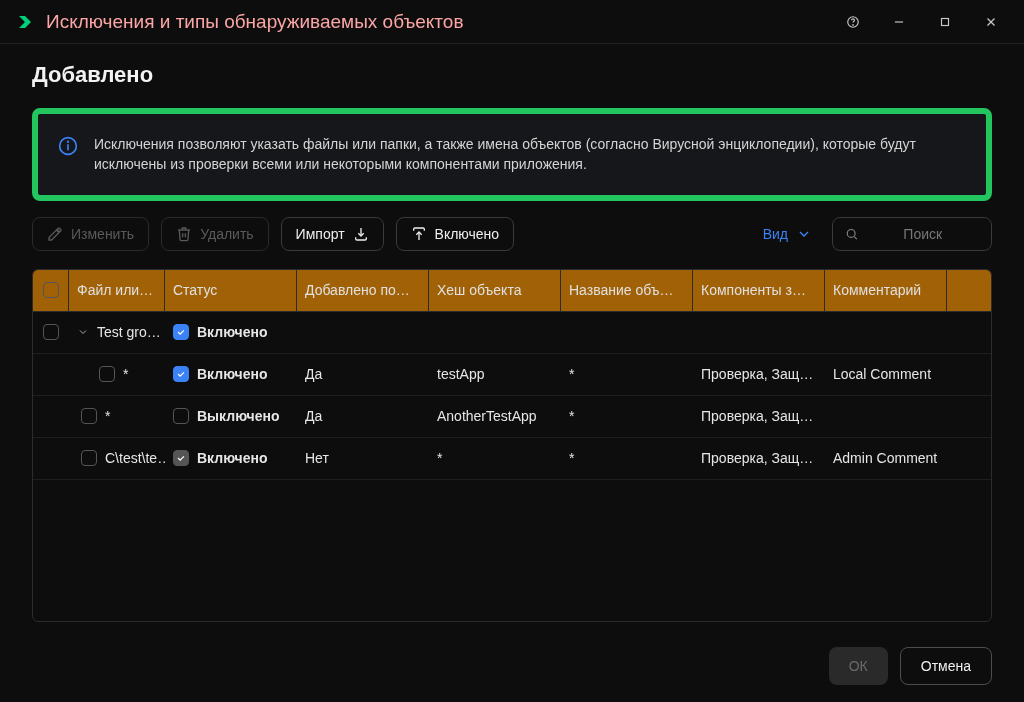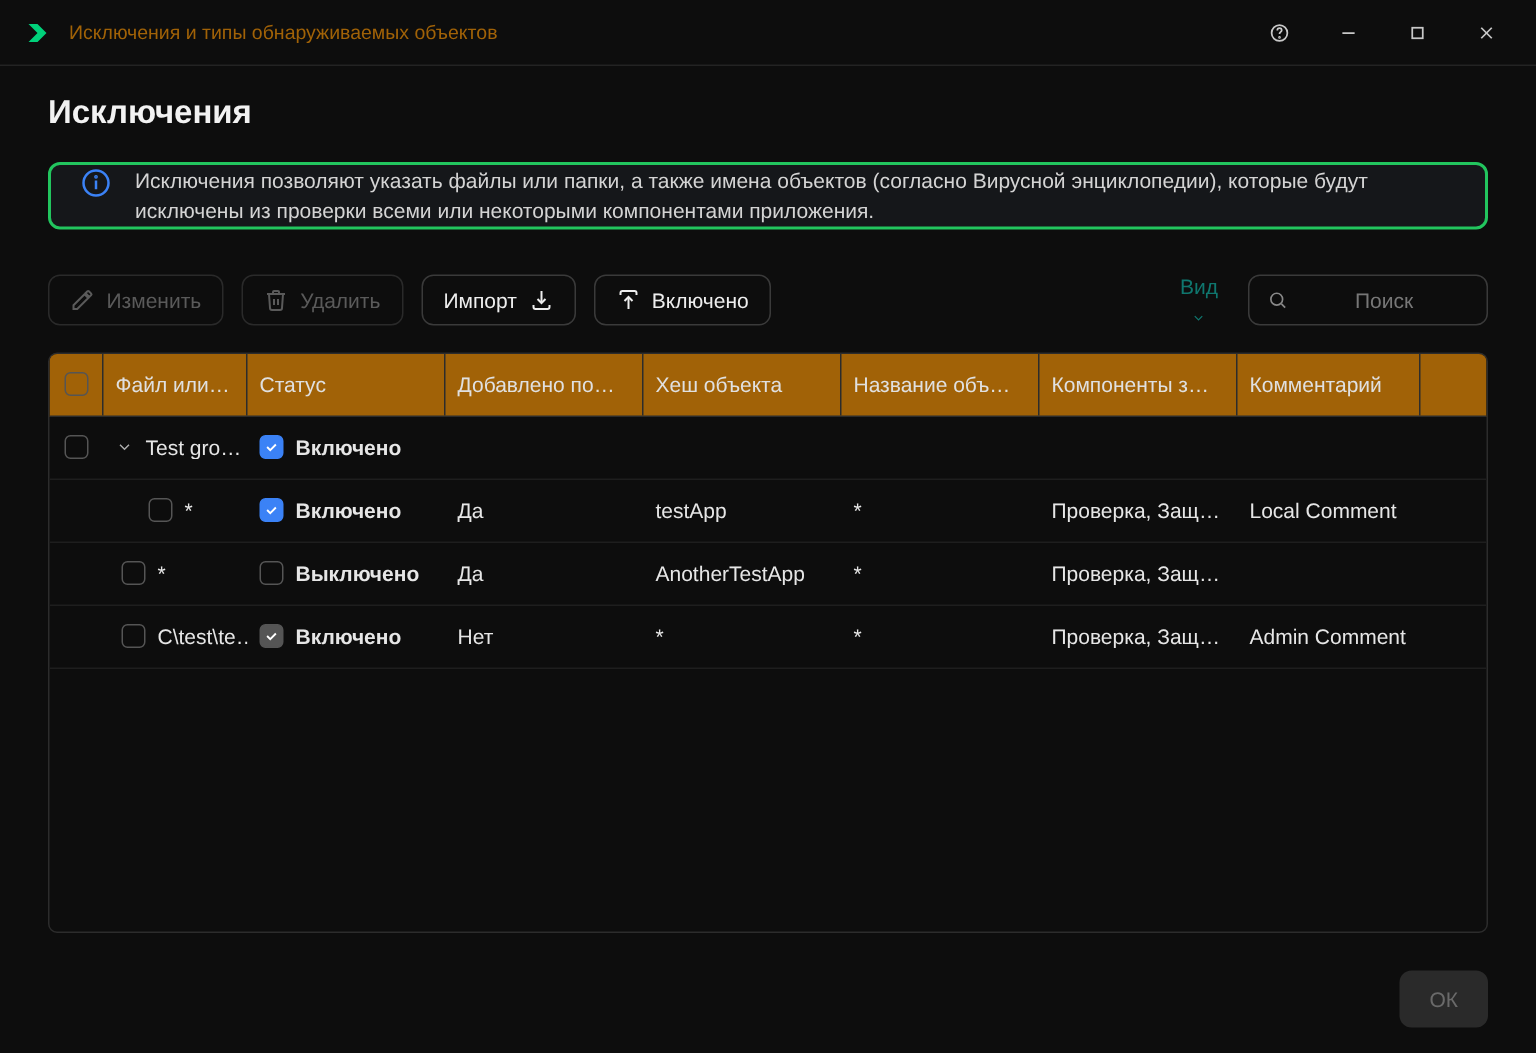--- a/index.html
+++ b/index.html
@@ -11,45 +11,45 @@
     overflow: hidden;
   }
   .window { width: 100%; height: 100%; display: flex; flex-direction: column; }
   .titlebar {
     height: 44px; display: flex; align-items: center;
     padding: 0 10px 0 16px; gap: 12px;
     border-bottom: 1px solid #232323;
   }
   .logo { width: 18px; height: 18px; display: flex; align-items: center; }
   .logo svg { width: 18px; height: 18px; }
-  .titlebar-title { color: #a16207; font-size: 13px; flex: 1; }
+  .titlebar-title { color: #fca5a5; font-size: 19px; flex: 1; }
   .titlebar-btns { display: flex; gap: 0; }
   .tb-btn {
     width: 46px; height: 30px; display: flex; align-items: center; justify-content: center;
     color: #c8c8c8; cursor: pointer;
   }
   .tb-btn svg { width: 14px; height: 14px; }
   .content { flex: 1; padding: 18px 32px 0 32px; display: flex; flex-direction: column; overflow: hidden; }
   .page-title { font-size: 22px; font-weight: 600; color: #f2f2f2; margin-bottom: 20px; }
   .infobox {
-    background: #15171a; border: 2px solid #22c55e; border-radius: 8px;
-    padding: 0 20px; display: flex; gap: 16px; margin-bottom: 30px;
+    background: #15171a; border: 6px solid #22c55e; border-radius: 8px;
+    padding: 20px 20px; display: flex; gap: 16px; margin-bottom: 16px;
   }
   .infobox .info-icon { width: 20px; height: 20px; color: #3b82f6; flex-shrink: 0; margin-top: 2px; }
   .infobox .info-text { color: #d4d4d4; line-height: 1.45; }
   .toolbar { display: flex; align-items: center; gap: 12px; margin-bottom: 18px; }
   .btn {
     height: 34px; padding: 0 14px; border-radius: 8px;
     display: inline-flex; align-items: center; gap: 8px;
     font-size: 14px; font-weight: 500; cursor: pointer;
     border: 1px solid #3a3a3a; background: transparent; color: #eee;
   }
   .btn.primary { border-color: #4d4d4d; }
   .btn.disabled { color: #5a5a5a; border-color: #2a2a2a; cursor: default; }
-  .btn.link { border: none; color: #0f766e; padding: 0 8px; flex-direction: column; }
+  .btn.link { border: none; color: #3b82f6; padding: 0 8px; }
   .btn svg { width: 16px; height: 16px; }
   .spacer { flex: 1; }
   .search-wrap {
     display: flex; align-items: center; gap: 8px;
     height: 34px; width: 160px; padding: 0 12px;
     border: 1px solid #3a3a3a; border-radius: 8px;
   }
   .search-wrap input {
     background: transparent; border: none; outline: none;
     color: #eee; font-size: 14px; width: 100%; text-align: center;
@@ -138,21 +138,21 @@
       <div class="tb-btn">
         <svg viewBox="0 0 24 24" stroke="currentColor" stroke-width="2">
             <line x1="6" y1="6" x2="18" y2="18"></line>
             <line x1="18" y1="6" x2="6" y2="18"></line>
           </svg>
       </div>
     </div>
   </div>
 
   <div class="content">
-    <h1 class="page-title">Исключения</h1>
+    <h1 class="page-title">Добавлено</h1>
 
     <div class="infobox">
       <span class="info-icon">
         <svg viewBox="0 0 24 24" fill="none" stroke="currentColor" stroke-width="2">
             <circle cx="12" cy="12" r="10"></circle>
             <line x1="12" y1="10" x2="12" y2="17"></line>
             <circle cx="12" cy="7" r="0.5" fill="currentColor"></circle>
           </svg>
       </span>
       <div class="info-text">Исключения позволяют указать файлы или папки, а также имена объектов (согласно Вирусной энциклопедии), которые будут исключены из проверки всеми или некоторыми компонентами приложения.</div>
@@ -308,14 +308,15 @@
         <div class="td">Admin Comment</div>
         <div class="td"></div>
       </div>
 
       <div class="tbody-empty"></div>
     </div>
   </div>
 
   <div class="footer">
     <button class="fbtn ok">ОК</button>
+    <button class="fbtn cancel">Отмена</button>
   </div>
 </div>
 
 </body></html>

